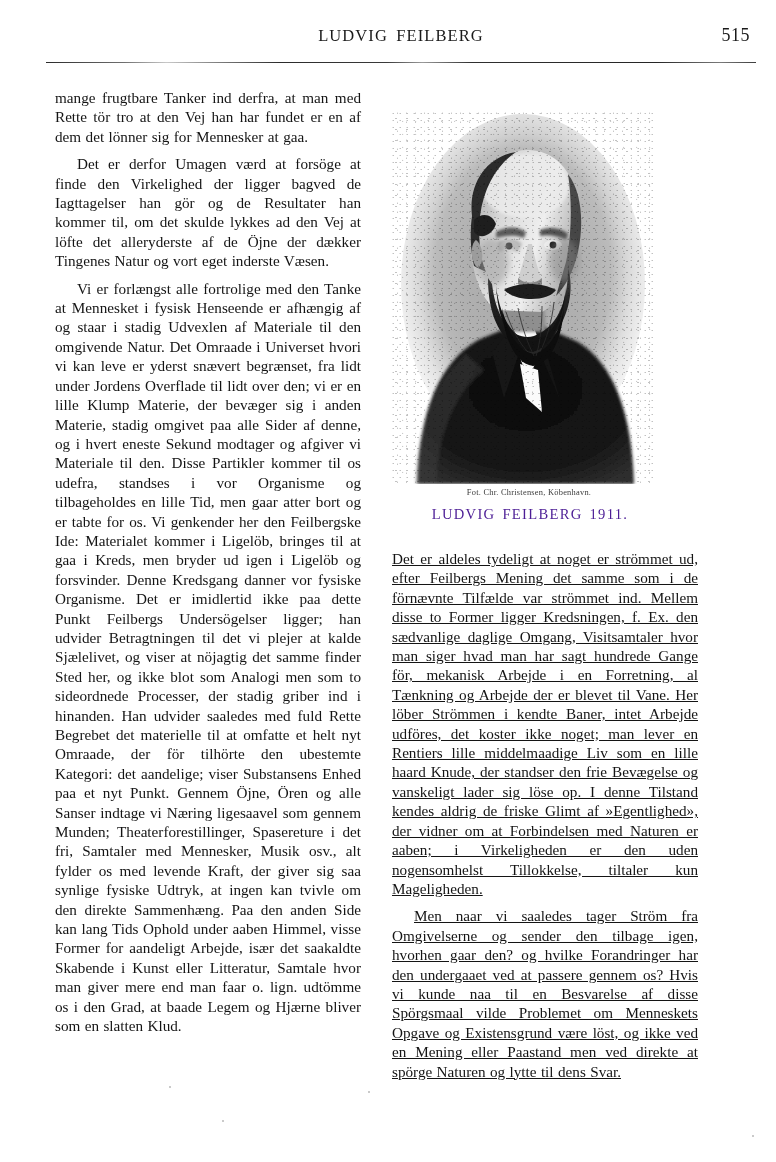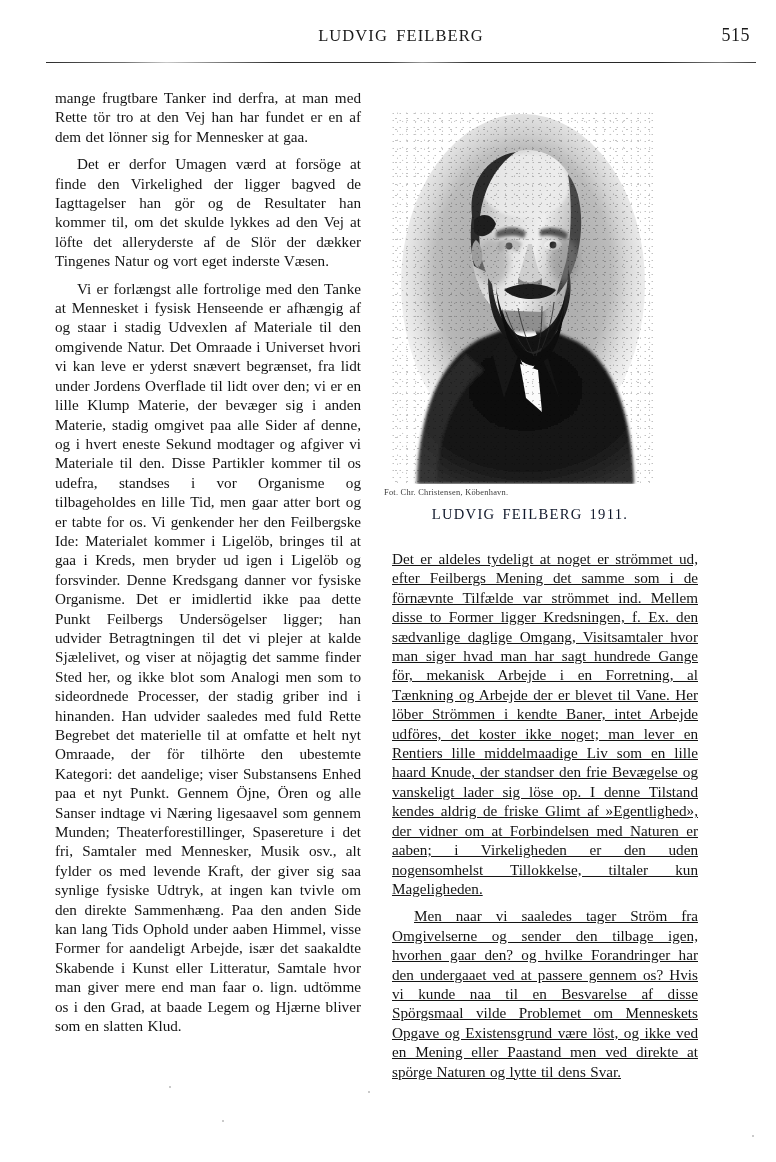--- a/index.html
+++ b/index.html
@@ -134,34 +134,35 @@
     background-size: 7px 7px, 9px 9px, 11px 11px, 13px 13px;
     mix-blend-mode: multiply;
   }
   .plate svg { position: absolute; left: 0; top: 0; }
 
   .fig-credit {
     position: absolute;
     left: 0;
     top: 376px;
     width: 290px;
+    text-align: center;
     font-size: 8.4px;
     letter-spacing: 0.25px;
     color: #3a3a3a;
   }
   .fig-caption {
     position: absolute;
     left: 0;
     top: 394px;
     width: 292px;
     text-align: center;
     font-size: 14.6px;
     letter-spacing: 1.3px;
     word-spacing: 2px;
-    color: #0f172a;
+    color: #4c1d95;
   }
 
   
   .speck {
     position: absolute;
     background: #b9b9b9;
     width: 2px; height: 2px;
     border-radius: 50%;
   }
 </style>
@@ -171,21 +172,21 @@
 <div class="page">
 
   <div class="running-head">
     <div class="head-title">LUDVIG FEILBERG</div>
     <div class="head-folio">515</div>
   </div>
   <div class="head-rule"></div>
 
   <div class="col col-left">
     <p class="noindent">mange frugtbare Tanker ind derfra, at man med Rette tör tro at den Vej han har fundet er en af dem det lönner sig for Mennesker at gaa.</p>
-    <p>Det er derfor Umagen værd at forsöge at finde den Virkelighed der ligger bagved de Iagttagelser han gör og de Resultater han kommer til, om det skulde lykkes ad den Vej at löfte det alleryderste af de Slör der dækker Tingenes Natur og vort eget inderste Væsen.</p>
+    <p>Det er derfor Umagen værd at forsöge at finde den Virkelighed der ligger bagved de Iagttagelser han gör og de Resultater han kommer til, om det skulde lykkes ad den Vej at löfte det alleryderste af de Öjne der dækker Tingenes Natur og vort eget inderste Væsen.</p>
     <p>Vi er forlængst alle fortrolige med den Tanke at Mennesket i fysisk Henseende er afhængig af og staar i stadig Udvexlen af Materiale til den omgivende Natur. Det Omraade i Universet hvori vi kan leve er yderst snævert begrænset, fra lidt under Jordens Overflade til lidt over den; vi er en lille Klump Materie, der bevæger sig i anden Materie, stadig omgivet paa alle Sider af denne, og i hvert eneste Sekund modtager og afgiver vi Materiale til den. Disse Partikler kommer til os udefra, standses i vor Organisme og tilbageholdes en lille Tid, men gaar atter bort og er tabte for os. Vi genkender her den Feilbergske Ide: Materialet kommer i Ligelöb, bringes til at gaa i Kreds, men bryder ud igen i Ligelöb og forsvinder. Denne Kredsgang danner vor fysiske Organisme. Det er imidlertid ikke paa dette Punkt Feilbergs Undersögelser ligger; han udvider Betragtningen til det vi plejer at kalde Sjælelivet, og viser at nöjagtig det samme finder Sted her, og ikke blot som Analogi men som to sideordnede Processer, der stadig griber ind i hinanden. Han udvider saaledes med fuld Rette Begrebet det materielle til at omfatte et helt nyt Omraade, der för tilhörte den ubestemte Kategori: det aandelige; viser Substansens Enhed paa et nyt Punkt. Gennem Öjne, Ören og alle Sanser indtage vi Næring ligesaavel som gennem Munden; Theaterforestillinger, Spasereture i det fri, Samtaler med Mennesker, Musik osv., alt fylder os med levende Kraft, der giver sig saa synlige fysiske Udtryk, at ingen kan tvivle om den direkte Sammenhæng. Paa den anden Side kan lang Tids Ophold under aaben Himmel, visse Former for aandeligt Arbejde, især det saakaldte Skabende i Kunst eller Litteratur, Samtale hvor man giver mere end man faar o. lign. udtömme os i den Grad, at baade Legem og Hjærne bliver som en slatten Klud.</p>
   </div>
 
   <div class="figure">
     <div class="plate">
       <div class="vignette"></div>
       <svg width="262" height="372" viewBox="0 0 262 372">
         <defs>
           <radialGradient id="bgFade" cx="50%" cy="46%" r="62%">
             <stop offset="0%" stop-color="#a8a8a8" stop-opacity="0.95"></stop>

